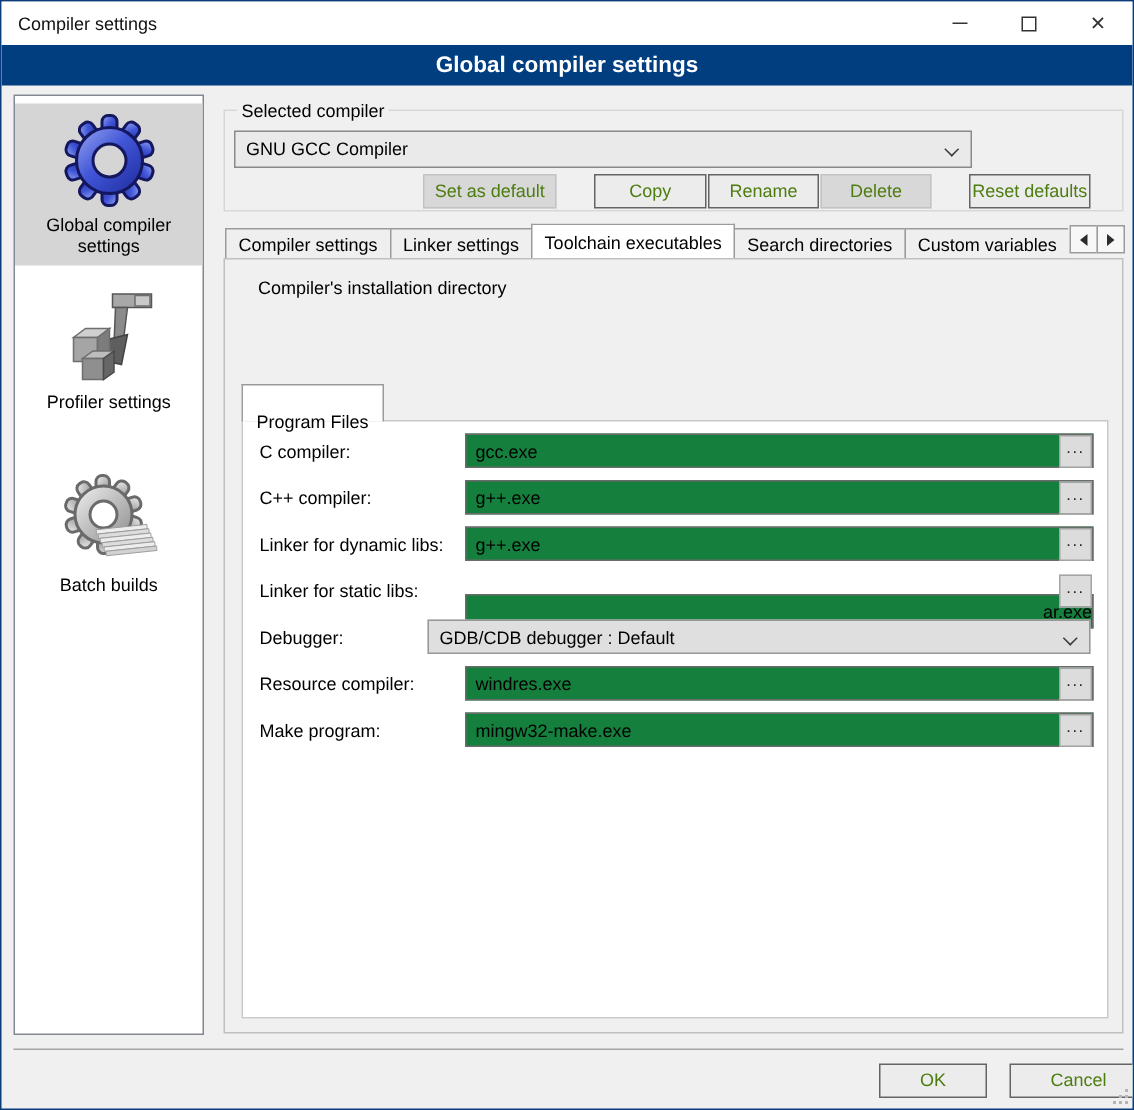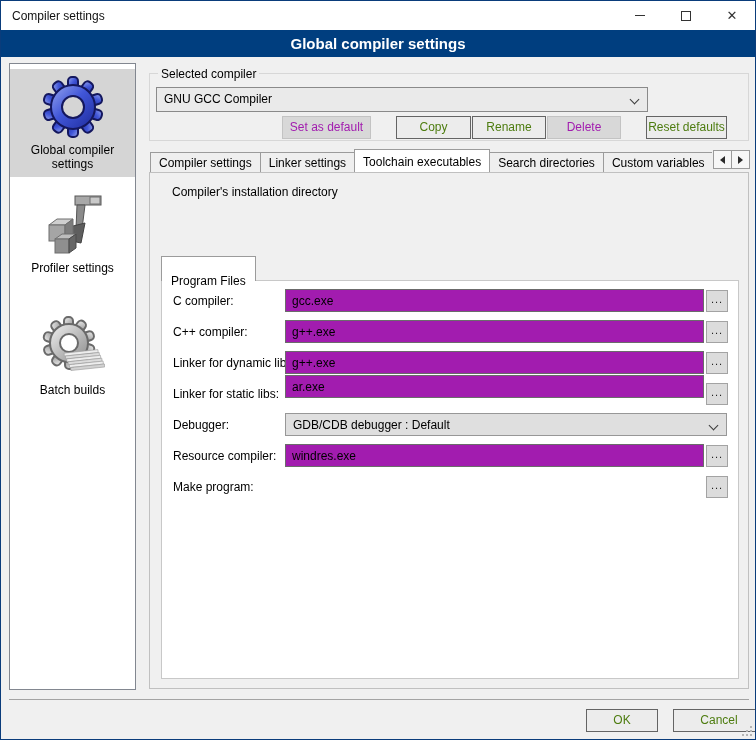--- a/index.html
+++ b/index.html
@@ -27,29 +27,29 @@
   .side-item { text-align:center; padding:4px 2px 6px 2px; }
   .side-item.selected { background:#d5d5d5; }
   .side-item .icon64 { width:64px; height:64px; margin:2px auto 4px auto; }
   .side-label { font-size:12px; line-height:14px; color:#000; }
   .side-item-2 { margin-top:10px; }
   .side-item-3 { margin-top:28px; }
 
   
   .btn { position:absolute; height:23px; background:#ececec; border:1px solid #646464;
          font-size:12px; text-align:center; line-height:21px; color:#4d7c0f; }
-  .btn.disabled { background:#d8d8d8; border-color:#c3c3c3; color:#a21caf; }
+  .btn.disabled { background:#d8d8d8; border-color:#c3c3c3; color:#4d7c0f; }
   .combo { position:absolute; background:#eaeaea; border:1px solid #8a8a8a; line-height:23px;
            padding-left:7px; }
   .chev { position:absolute; right:9px; top:8px; width:7px; height:7px;
           border-right:1px solid #3c3c3c; border-bottom:1px solid #3c3c3c; transform:rotate(45deg); }
   .groupbox { position:absolute; border:1px solid #d7d7d7; }
   .gb-label { position:absolute; background:#f0f0f0; padding:0 3px; font-size:12px; z-index:3; }
-  .tb { position:absolute; border:1px solid #6b6b6b; background:#a21caf; font-family:"Liberation Sans",sans-serif;
-        font-size:12px; padding-left:6px; height:23px; }
+  .tb { position:absolute; border:1px solid #6b6b6b; background:#15803d; font-family:"Liberation Sans",sans-serif;
+        font-size:12px; padding-left:6px; height:23px;margin-left:25px; }
   .browse { position:absolute; width:22px; height:22px; background:#dcdcdc; border:1px solid #a3a3a3;
             font-size:11px; text-align:center; line-height:16px; letter-spacing:1px; color:#222; }
 
   
   .gb-selected { left:148px; top:72px; width:600px; height:68px; }
   .gb-selected-label { left:157px; top:66px; }
   .combo-compiler { left:155px; top:86px; width:492px; height:25px; }
 
   .btn-setdefault { left:281px; top:115px; width:89px; }
   .btn-copy      { left:395px; top:115px; width:75px; }
@@ -263,34 +263,35 @@
 
   <span class="row-label" style="top:324px;">C++ compiler:</span>
   <input class="tb row-input" style="top: 319px;" value="g++.exe">
   <div class="browse row-browse" style="top:320px;">...</div>
 
   <span class="row-label" style="top:355px;">Linker for dynamic libs:</span>
   <input class="tb row-input" style="top: 350px;" value="g++.exe">
   <div class="browse row-browse" style="top:351px;">...</div>
 
   <span class="row-label" style="top:386px;">Linker for static libs:</span>
-  <input class="tb row-input" style="top: 374px;" value="ar.exe">
+  <input class="tb row-input" style="top: 395px; text-align: right;" value="ar.exe">
   <div class="browse row-browse" style="top:382px;">...</div>
 
   <span class="row-label" style="top:417px;">Debugger:</span>
   <div class="combo combo-debugger" style="top:412px;">
     <span>GDB/CDB debugger : Default</span>
     <span class="chev"></span>
   </div>
 
   <span class="row-label" style="top:448px;">Resource compiler:</span>
   <input class="tb row-input" style="top: 443px;" value="windres.exe">
   <div class="browse row-browse" style="top:444px;">...</div>
 
   <span class="row-label" style="top:479px;">Make program:</span>
+  <input class="tb row-input" style="top: 474px;" value="mingw32-make.exe">
   <div class="browse row-browse" style="top:475px;">...</div>
 
   <div class="divider"></div>
   <div class="btn btn-ok">OK</div>
   <div class="btn btn-cancel">Cancel</div>
   <div class="grip">
       <i></i>
       <i></i>
       <i></i>
       <i></i>

